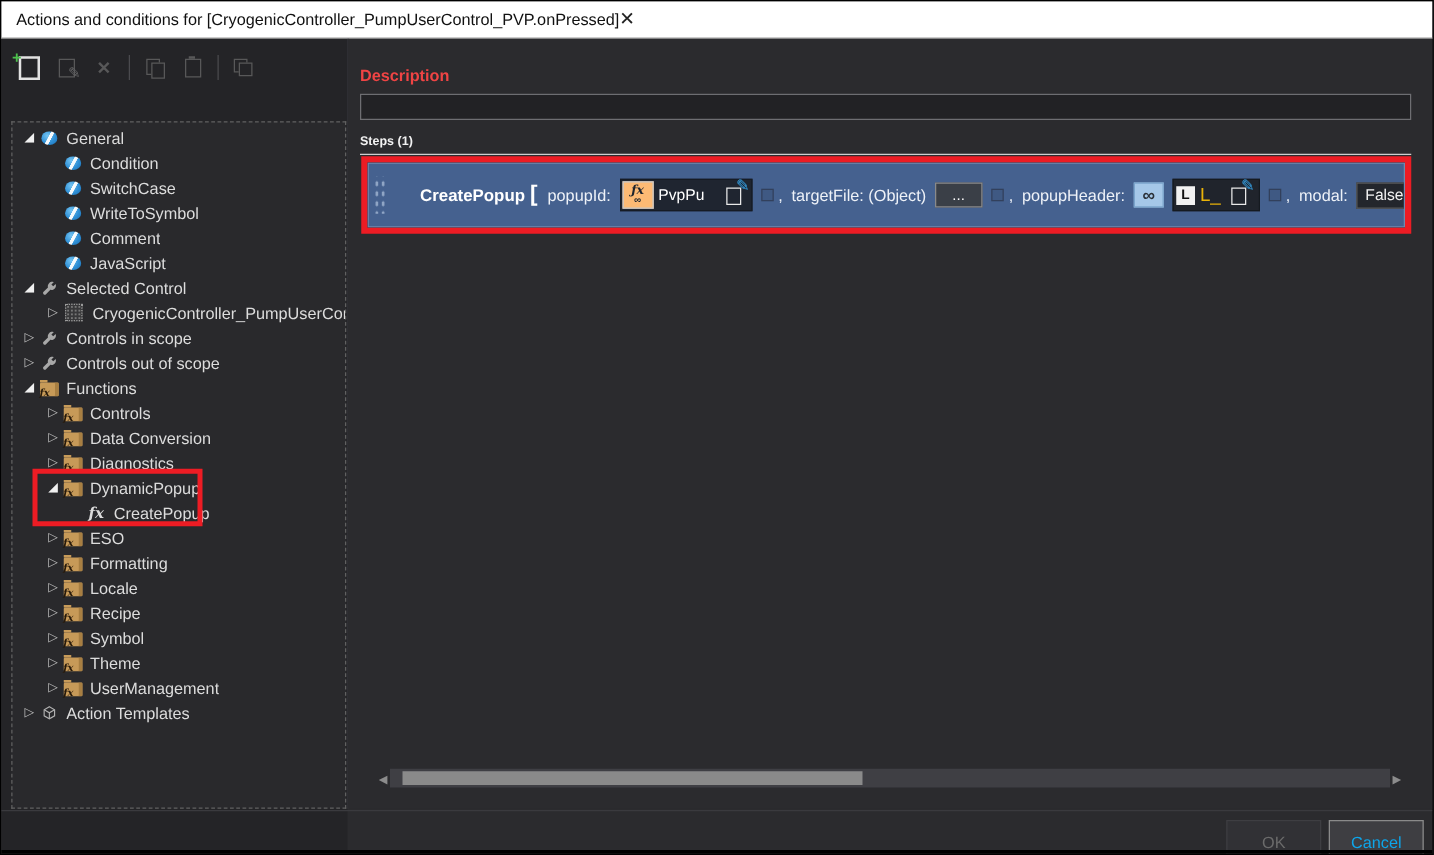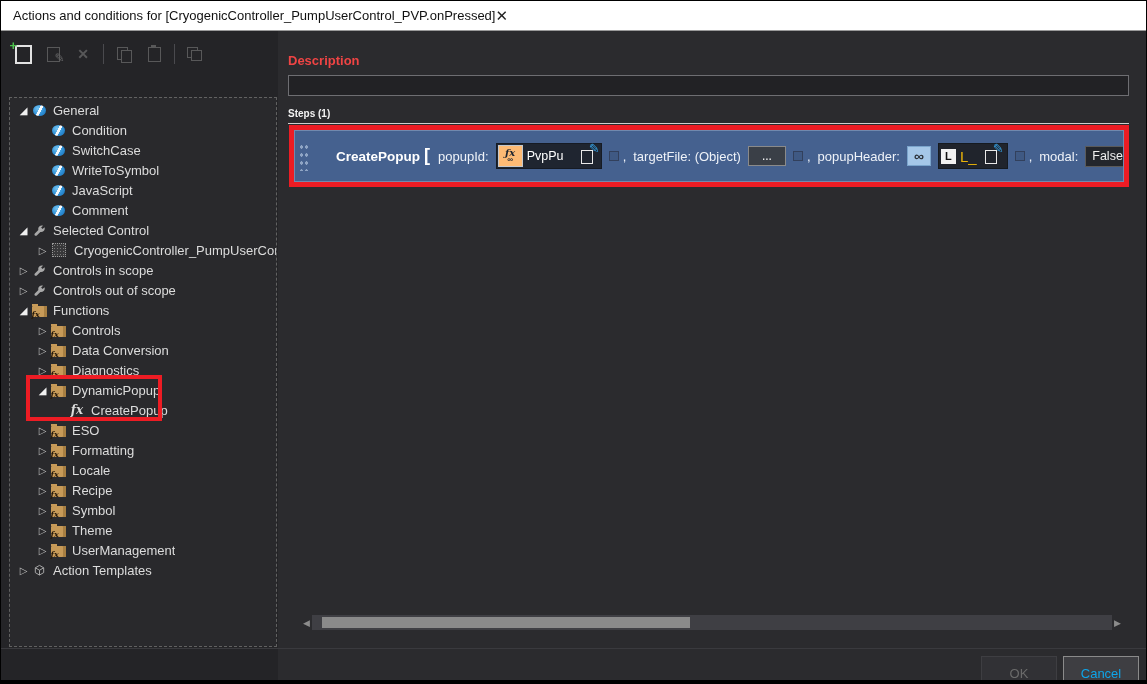--- a/index.html
+++ b/index.html
@@ -188,26 +188,26 @@
           <span class="tlabel">SwitchCase</span>
         </div>
         <div class="trow lvl1">
           <span class="arr leaf"></span>
           <span class="sphere"></span>
           <span class="tlabel">WriteToSymbol</span>
         </div>
         <div class="trow lvl1">
           <span class="arr leaf"></span>
           <span class="sphere"></span>
+          <span class="tlabel">Comment</span>
+        </div>
+        <div class="trow lvl1">
+          <span class="arr leaf"></span>
+          <span class="sphere"></span>
           <span class="tlabel">JavaScript</span>
-        </div>
-        <div class="trow lvl1">
-          <span class="arr leaf"></span>
-          <span class="sphere"></span>
-          <span class="tlabel">Comment</span>
         </div>
         <div class="trow lvl0">
           <span class="arr expanded">◢</span>
           <span class="ico">
             <svg width="13" height="13" viewBox="0 0 16 16">
               <path d="M14.2 4.0c.6 1.6.2 3.4-1.1 4.6-1.1 1.1-2.7 1.5-4.1 1.1l-4.3 4.3c-.7.7-1.8.7-2.4 0-.7-.7-.7-1.8 0-2.4l4.3-4.3C6.2 5.9 6.6 4.3 7.7 3.2 8.9 1.9 10.7 1.5 12.3 2.1L10 4.4l1.8 1.8z" fill="#a8a8a8"></path>
             </svg>
           </span>
           <span class="tlabel">Selected Control</span>
         </div>

